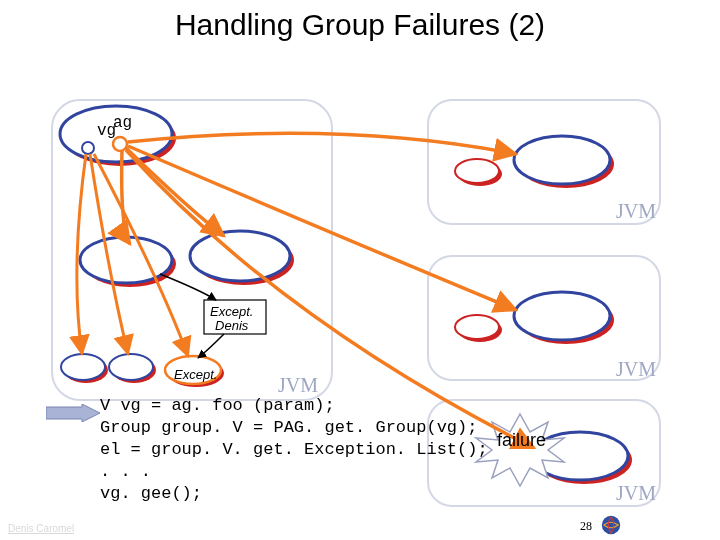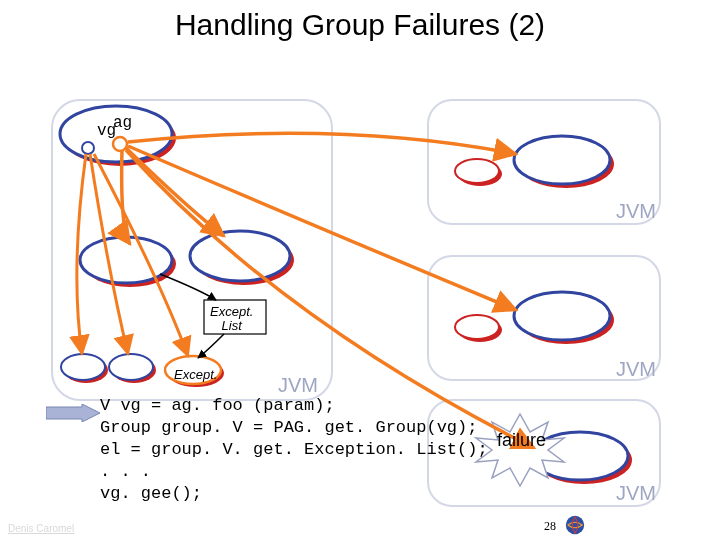--- a/index.html
+++ b/index.html
@@ -9,33 +9,34 @@
     height: 540px;
     background: #ffffff;
     font-family: Arial, Helvetica, sans-serif;
     overflow: hidden;
     position: relative;
   }
   .slide {
     position: relative;
     width: 592px;
     height: 540px;
+    padding-left: 36px;
   }
   .title {
     position: absolute;
     top: 8px;
     left: 0;
     width: 720px;
     text-align: center;
     font-size: 30px;
     color: #000;
   }
   .jvm-label {
     position: absolute;
-    font-family: Liberation Sans, sans-serif;
+    font-family: Liberation Serif, serif;
     font-size: 20px;
     color: #9fa6c4;
     font-weight: normal;
   }
   .code-block {
     position: absolute;
     left: 100px;
     top: 395px;
     font-family: "Courier New", monospace;
     font-size: 17px;
@@ -200,21 +201,21 @@
 
     <path d="M 160 274 Q 200 290 216 300" stroke="#000" stroke-width="1.5" fill="none" marker-end="url(#arrBlack)"></path>
     <path d="M 224 334 Q 208 350 198 358" stroke="#000" stroke-width="1.5" fill="none" marker-end="url(#arrBlack)"></path>
   </svg>
 
   <div class="vg-label">vg</div>
   <div class="ag-label">ag</div>
 
   <div class="except-list-label">
     <span>Except.</span><br>
-    <span>List</span>
+    <span>Denis</span>
   </div>
   <div class="except-label">Except.</div>
 
   <div class="jvm-label" style="left:616px; top:200px;">JVM</div>
   <div class="jvm-label" style="left:616px; top:358px;">JVM</div>
   <div class="jvm-label" style="left:278px; top:374px;">JVM</div>
   <div class="jvm-label" style="left:616px; top:482px;">JVM</div>
 
   <div class="failure-label">failure</div>
 

